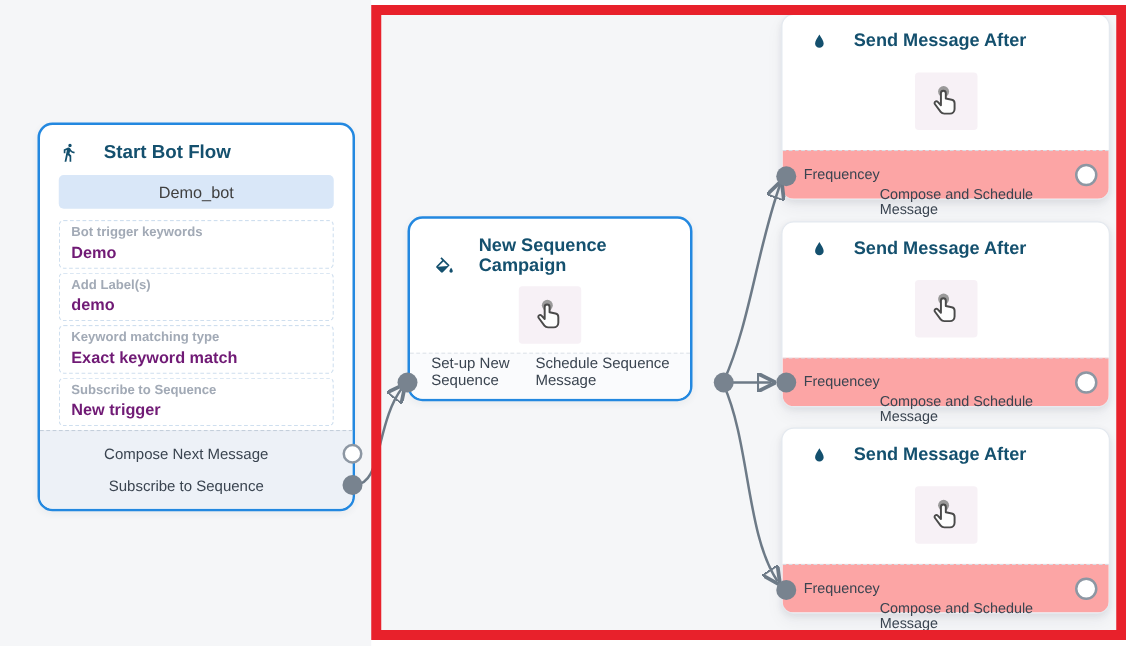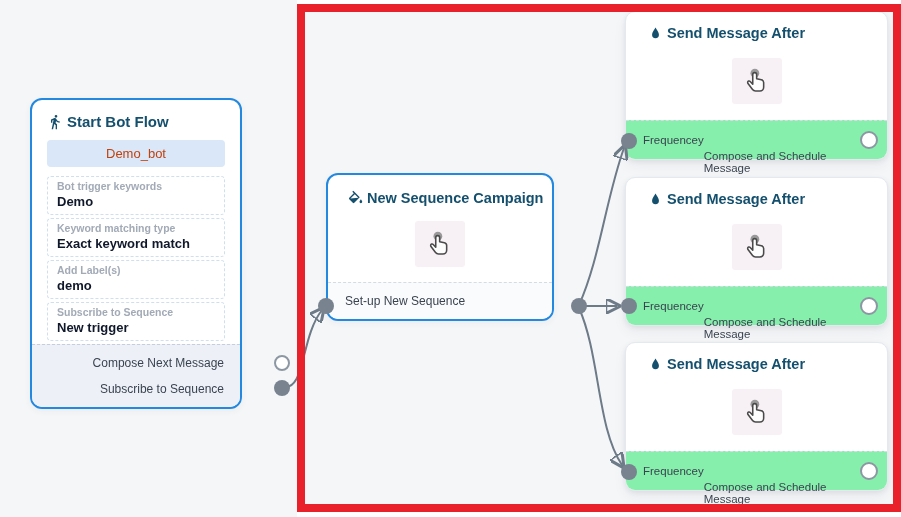--- a/index.html
+++ b/index.html
@@ -9,49 +9,49 @@
     font-family:"Liberation Sans", sans-serif;
     -webkit-font-smoothing:antialiased;
   }
   .canvas{position:absolute;inset:0;}
 
   
   .node{position:absolute;background:#fff;box-sizing:border-box;display:flex;flex-direction:column;z-index:2;}
   .node-blue{border:2px solid #2388e0;border-radius:12px;box-shadow:0 2px 6px rgba(40,60,90,.06);}
   .node-plain{border:1px solid #e4e9ef;border-radius:10px;box-shadow:0 2px 5px rgba(30,40,60,.08),0 6px 14px rgba(30,40,60,.05);}
 
-  .node-title{display:flex;align-items:flex-end;gap:4px;font-weight:bold;color:#14506e;}
+  .node-title{display:flex;align-items:flex-end;gap:20px;font-weight:bold;color:#14506e;}
   .node-title svg{flex:0 0 auto;}
 
   
-  .node-start{left:30px;top:98px;width:212px;height:311px;}
+  .node-start{left:30px;top:98px;width:254px;height:311px;}
   .ns-header{padding:13px 15px 9px;font-size:15px;}
-  .ns-button{margin:1px 15px 9px;background:#d9e7f8;color:#c2410c;font-size:13px;text-align:center;
+  .ns-button{margin:1px 15px 9px;background:#d9e7f8;color:#404040;font-size:13px;text-align:center;
              padding:6px 0;border-radius:4px;cursor:pointer;}
   .ns-fields{margin:0 15px;font-weight:bold;}
   .field{border:1px dashed #cfdfef;border-radius:4px;padding:3px 9px 5px;margin-bottom:3px;background:#fff;}
   .f-label{font-size:10.5px;color:#a2aab6;}
-  .f-value{font-size:13px;color:#0f172a;margin-top:2px;}
+  .f-value{font-size:13px;color:#701a75;margin-top:2px;}
   .ns-footer{margin-top:auto;height:64px;background:#edf1f7;border-top:1px dashed #c4cfdb;
              border-radius:0 0 10px 10px;display:flex;flex-direction:column;justify-content:space-evenly;
-             align-items:flex-end;padding-right:16px;font-size:12px;color:#3a4450;}
+             align-items:center;padding-right:16px;font-size:12px;color:#3a4450;}
 
   
   .node-seq{left:326px;top:173px;width:228px;height:148px;}
   .seq-header{padding:14px 0 0 18px;font-size:14.5px;}
   .node-body{flex:1;display:flex;align-items:center;justify-content:center;}
-  .seq-footer{height:36px;border-top:1px dashed #d4dbe3;background:#fafbfd;display:flex;align-items:center;
+  .seq-footer{height:36px;border-top:1px dashed #d4dbe3;background:#fafbfd;display:flex;
               justify-content:space-between;padding:0 13px 0 17px;font-size:12px;color:#3a4450;
               border-radius:0 0 10px 10px;}
 
   
   .node-msg{left:625px;width:263px;height:149px;}
   .node-msg.m1{top:11px;} .node-msg.m2{top:177px;} .node-msg.m3{top:342px;}
   .msg-header{padding:13px 0 0 22px;font-size:14.5px;}
-  .msg-footer{height:38px;border-top:1px dashed #d7dde4;background:#86efac;display:flex;align-items:center;
+  .msg-footer{height:38px;border-top:1px dashed #d7dde4;background:#fca5a5;display:flex;align-items:center;
               padding:0 9px 0 17px;font-size:11.5px;color:#3a4450;border-radius:0 0 9px 9px;}
   .msg-footer .out-label{margin-left:auto;margin-top:43px;}
   .hollow-inline{width:14px;height:14px;border:2.5px solid #8d97a3;border-radius:50%;background:#fff;
                  margin-left:7px;flex:0 0 auto;cursor:pointer;}
 
   
   .hand-box{width:50px;height:46px;background:#f7f1f6;border-radius:3px;display:flex;align-items:center;
             justify-content:center;cursor:pointer;}
 
   
@@ -97,26 +97,26 @@
       </svg>
       <span>Start Bot Flow</span>
     </div>
     <div class="ns-button">Demo_bot</div>
     <div class="ns-fields">
       <div class="field">
         <div class="f-label">Bot trigger keywords</div>
         <div class="f-value">Demo</div>
       </div>
       <div class="field">
+        <div class="f-label">Add Label(s)</div>
+        <div class="f-value">demo</div>
+      </div>
+      <div class="field">
         <div class="f-label">Keyword matching type</div>
         <div class="f-value">Exact keyword match</div>
-      </div>
-      <div class="field">
-        <div class="f-label">Add Label(s)</div>
-        <div class="f-value">demo</div>
       </div>
       <div class="field">
         <div class="f-label">Subscribe to Sequence</div>
         <div class="f-value">New trigger</div>
       </div>
     </div>
     <div class="ns-footer">
       <span>Compose Next Message</span>
       <span>Subscribe to Sequence</span>
     </div>
@@ -133,20 +133,21 @@
     <div class="node-body">
       <div class="hand-box">
         <svg width="34" height="34" viewBox="0 0 48 48">
           <circle cx="21" cy="13" r="6.2" fill="#8f8f8f" opacity="0.9"></circle>
           <path d="M18 15 v13.5 l-3.6-3.8 c-1.3-1.4-3.6-.6-3.6 1.3 0 .5.2 1 .5 1.4 l6.4 8.6 c1 1.3 2.5 2 4.1 2 h6.4 c2.9 0 5.2-2.3 5.2-5.2 v-6.6 c0-1.9-1.3-3.5-3.2-3.9 l-6.7-1.4 V15 c0-1.5-1.2-2.8-2.8-2.8 -1.5 0-2.7 1.2-2.7 2.8 z" fill="#fdfdfd" stroke="#4a4a4a" stroke-width="2.2" stroke-linejoin="round"></path>
         </svg>
       </div>
     </div>
     <div class="seq-footer">
       <span>Set-up New Sequence</span>
+      <span>Schedule Sequence Message</span>
     </div>
   </div>
 
   <div class="node node-plain node-msg m1">
     <div class="node-title msg-header">
       <svg width="15" height="15" viewBox="0 0 24 24" fill="#14506e">
         <path d="M12 2.5 C9.5 7 6.5 10.5 6.5 14 a5.5 5.5 0 0 0 11 0 C17.5 10.5 14.5 7 12 2.5 Z"></path>
       </svg>
       <span>Send Message After</span>
     </div>

